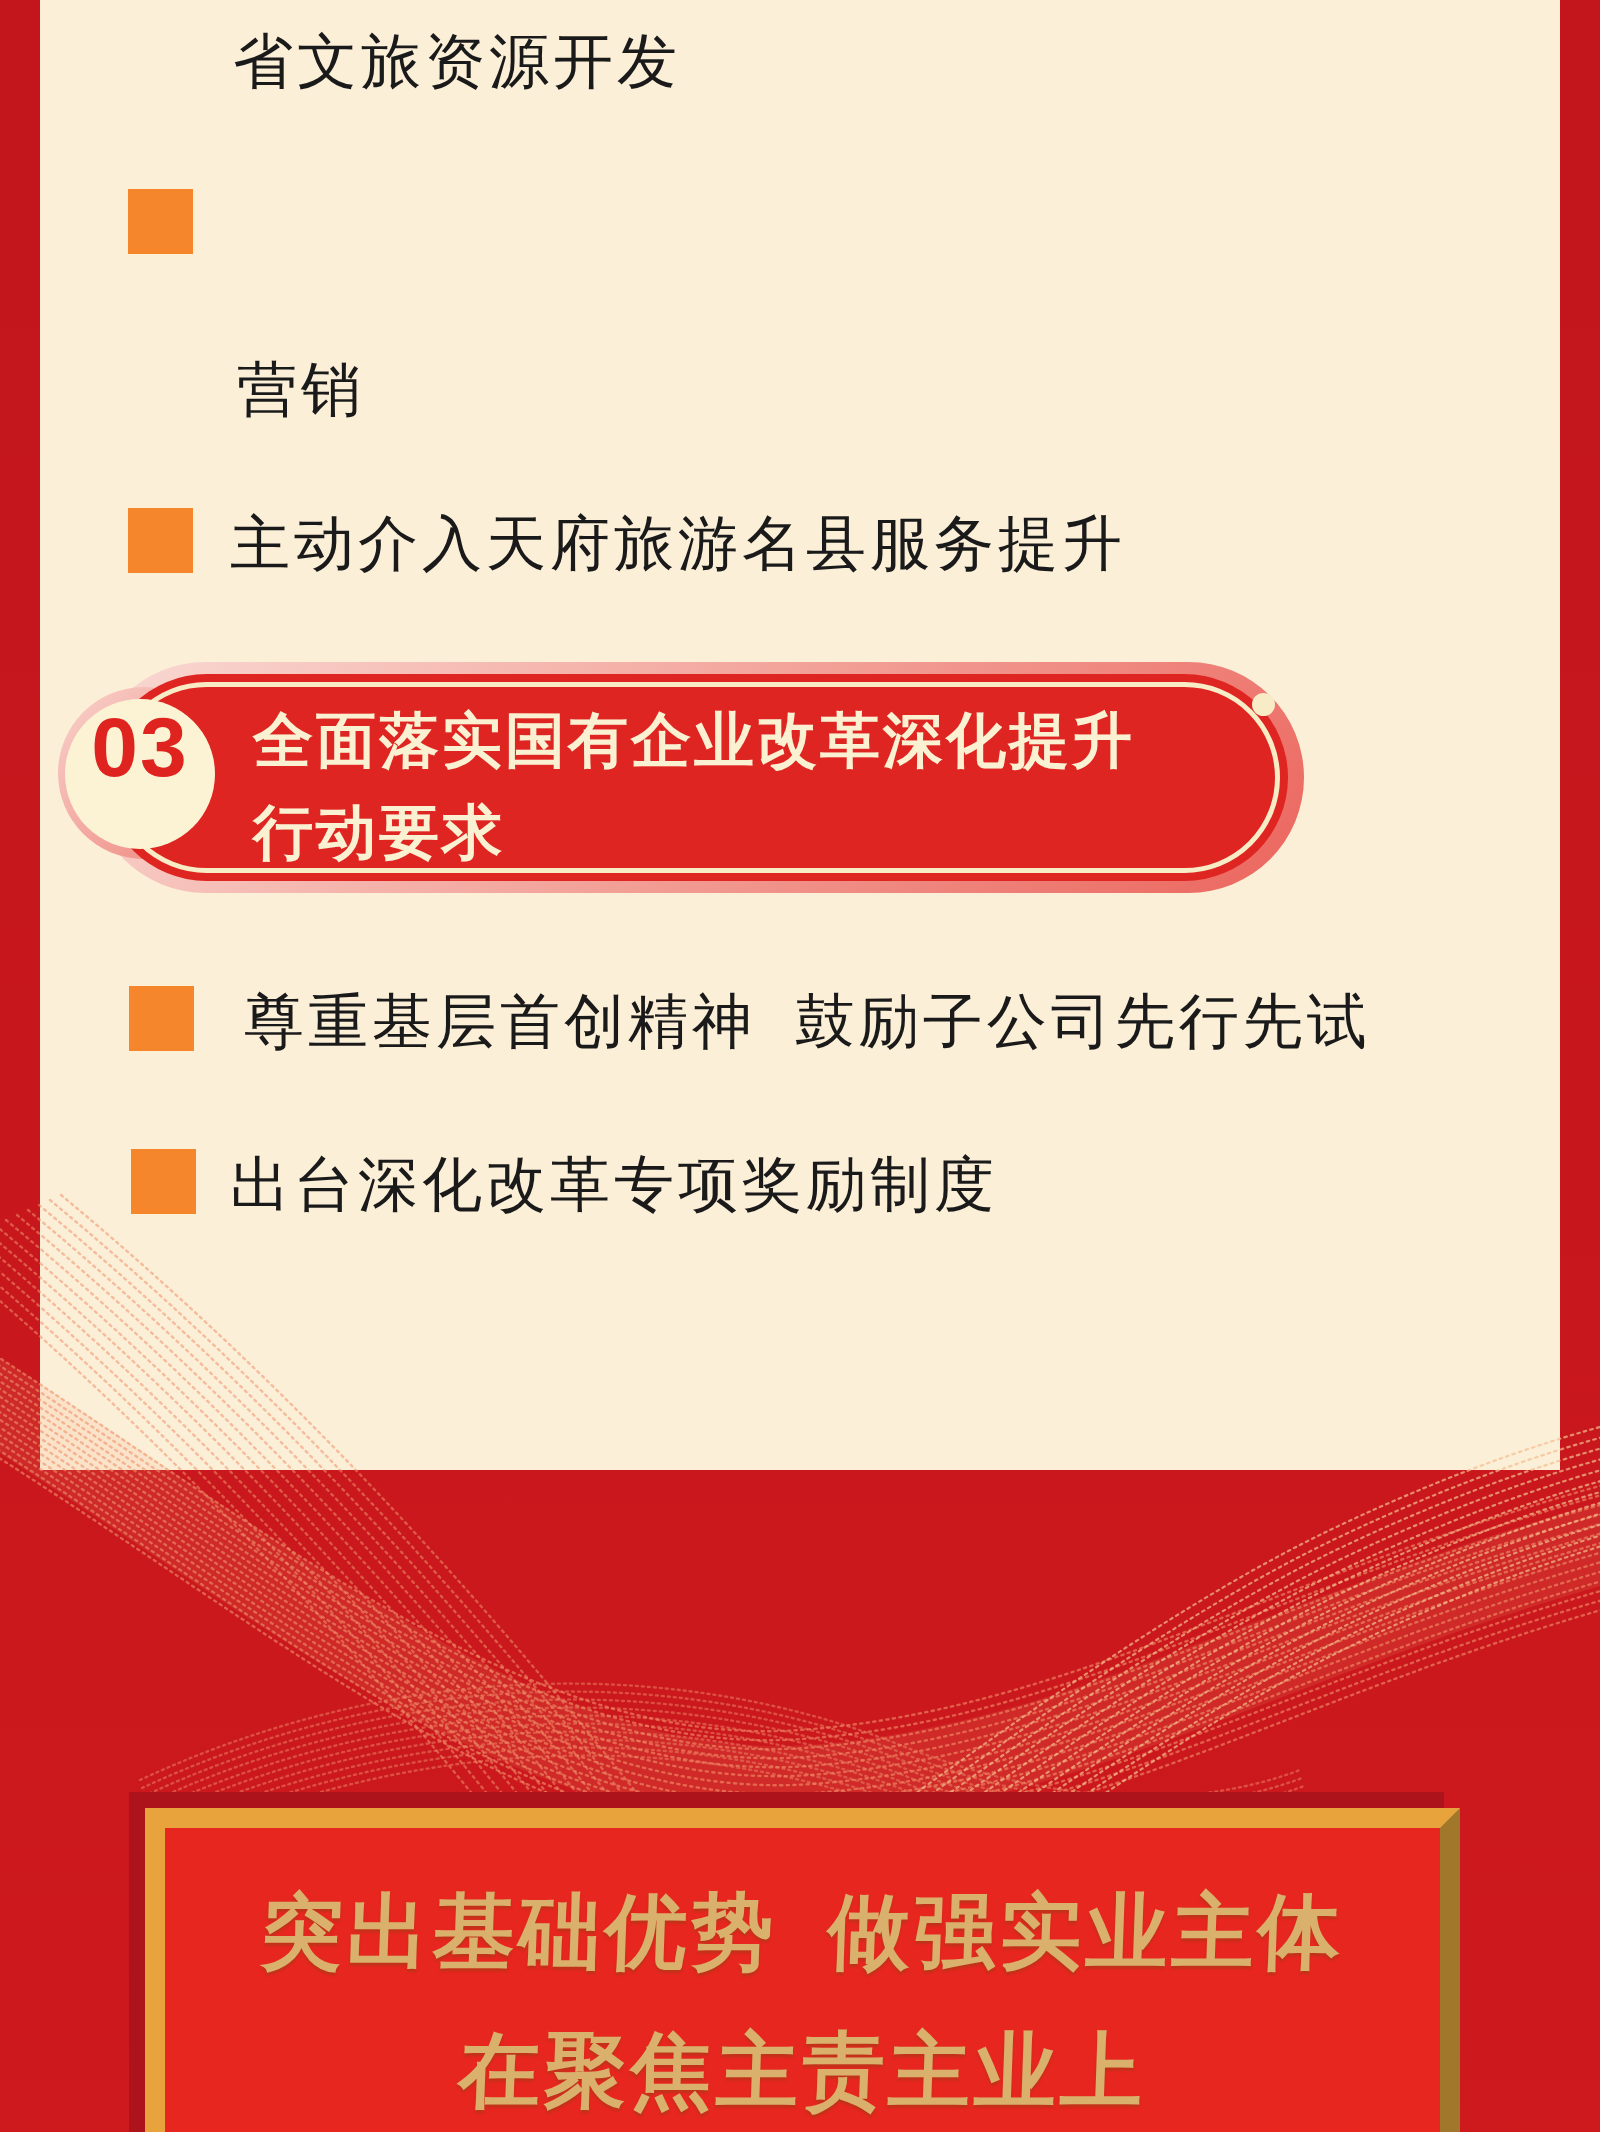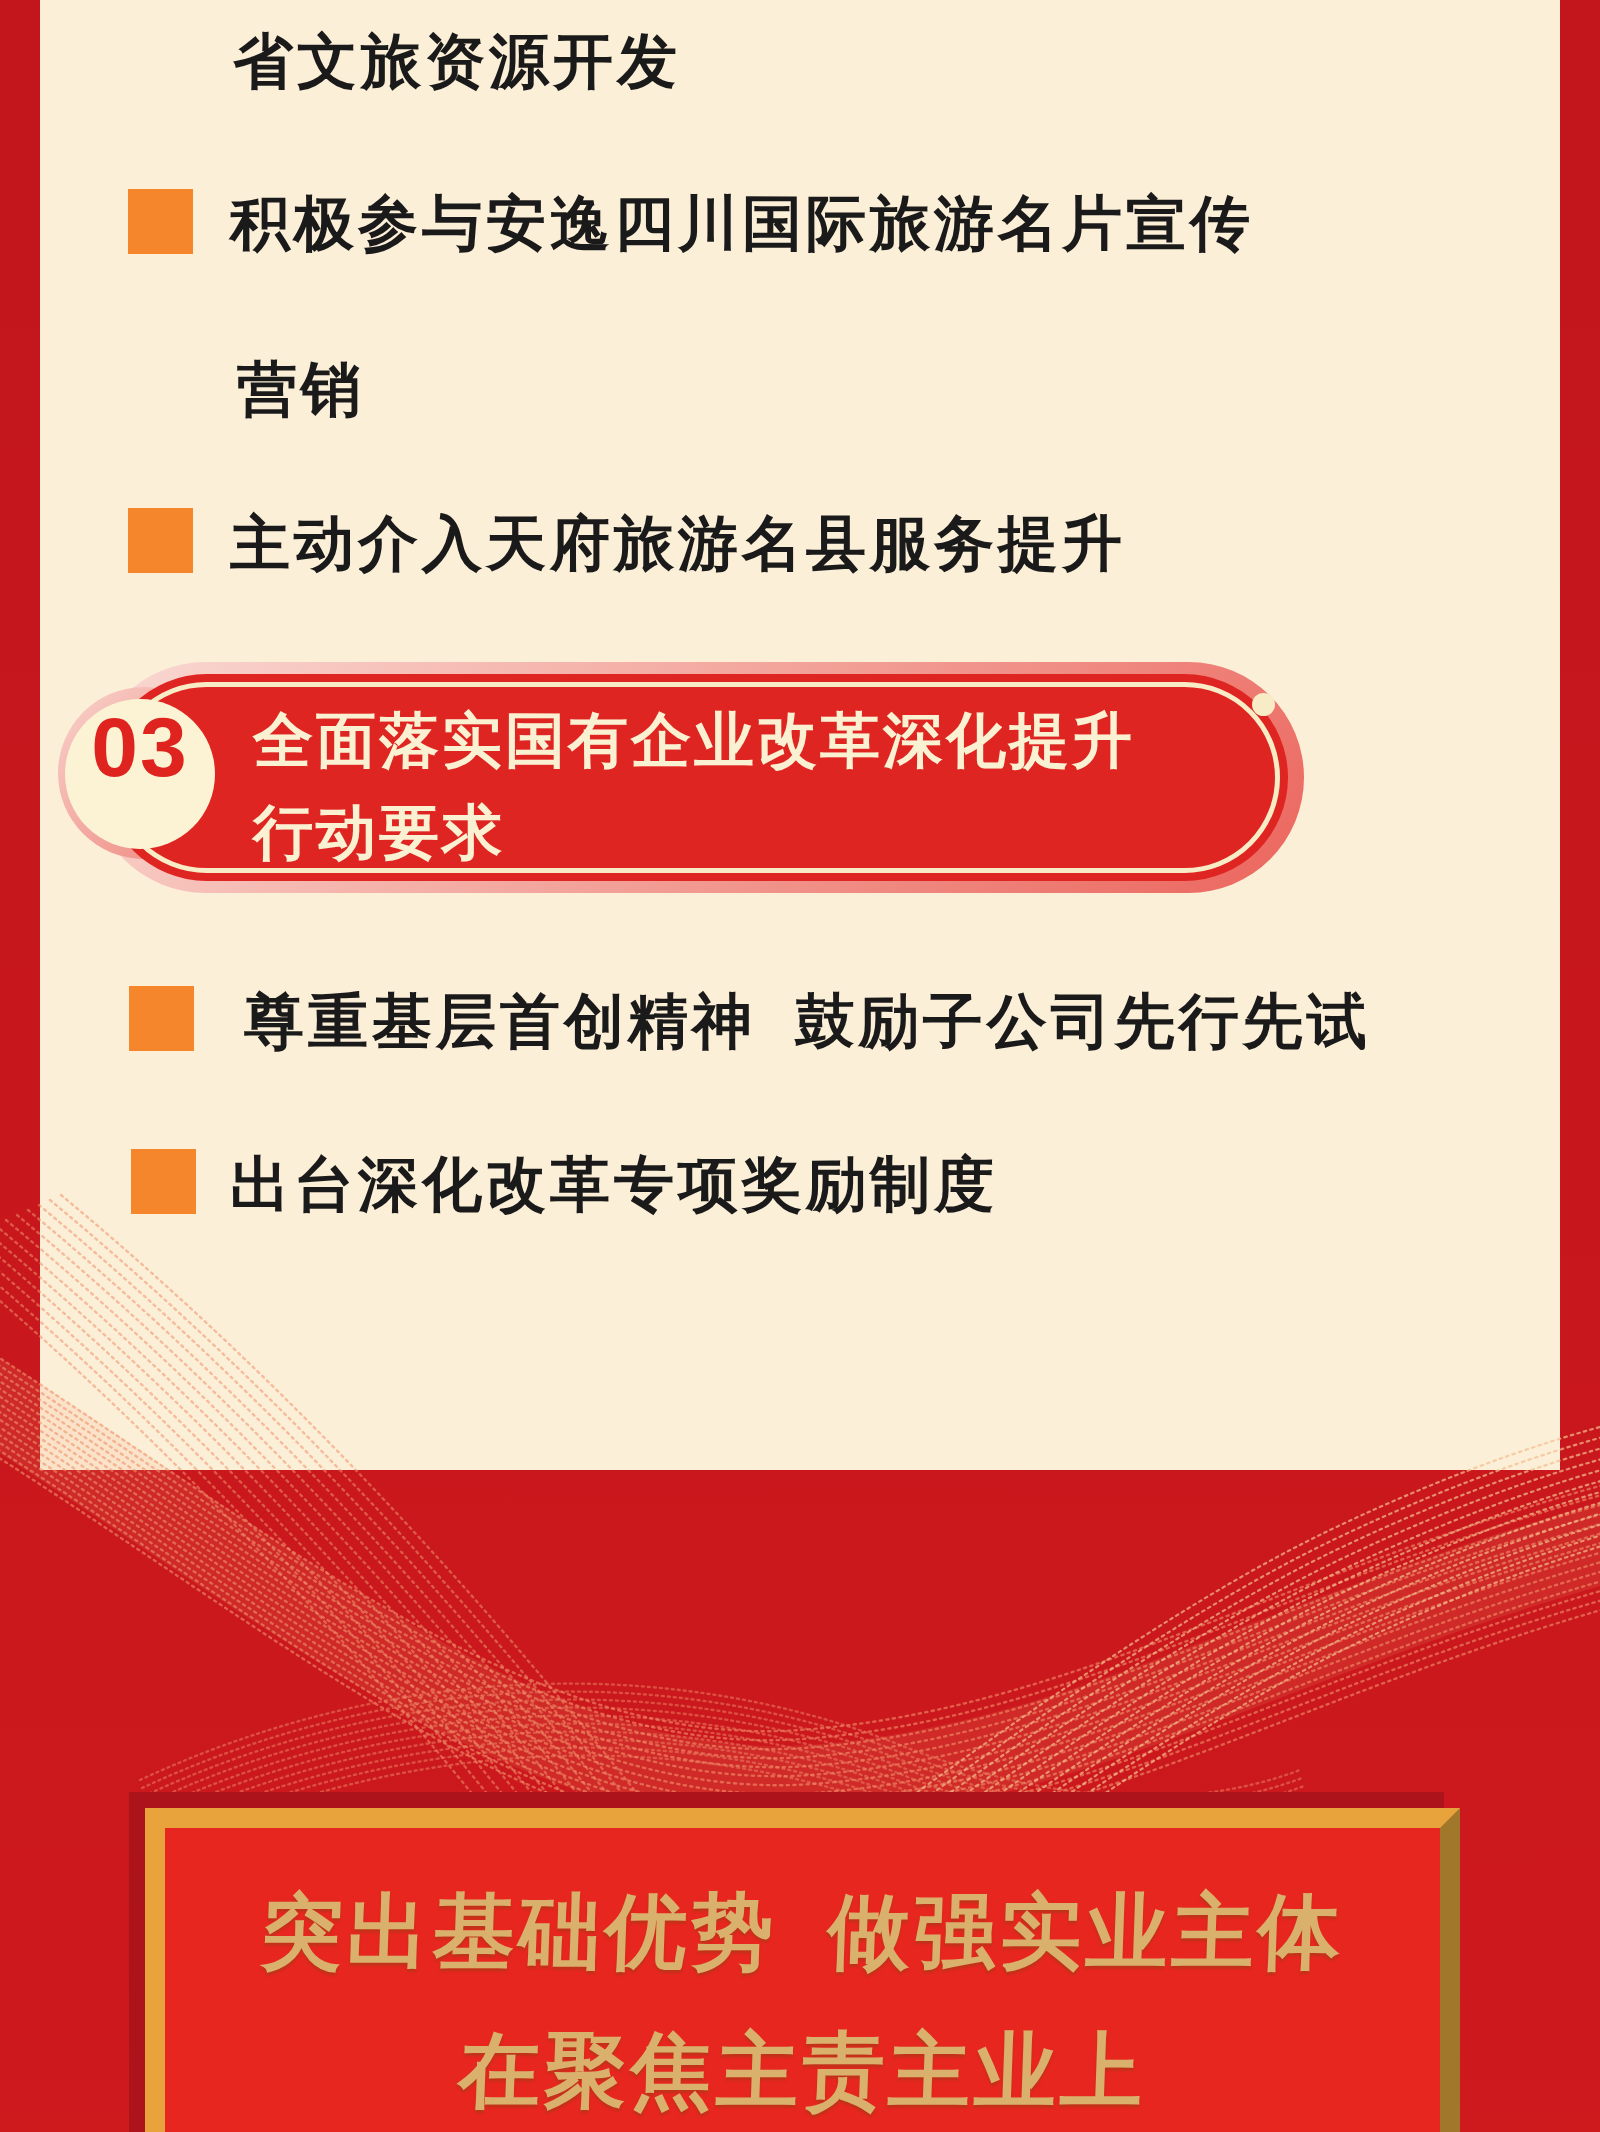--- a/index.html
+++ b/index.html
@@ -11,21 +11,21 @@
   
   .card{position:absolute;left:40px;top:0;width:1520px;height:1470px;
         background:#FCEFD8;z-index:1;}
 
   
   .sq{position:absolute;width:65px;height:65px;background:#F6862B;z-index:2;}
   .sq1{left:128px;top:189px;}
   .sq2{left:128px;top:508px;}
   .sq3{left:129px;top:986px;}
   .sq4{left:131px;top:1149px;}
-  .t{position:absolute;z-index:2;font-size:60px;line-height:64px;font-weight:700;
+  .t{position:absolute;z-index:2;font-size:60px;line-height:64px;font-weight:400;
      color:#1A1A1A;letter-spacing:4px;word-spacing:18px;white-space:nowrap;}
   .t0{left:233px;top:30px;}
   .t1{left:230px;top:192px;}
   .t2{left:237px;top:358px;}
   .t3{left:230px;top:512px;text-align:right;}
   .t4{left:244px;top:990px;}
   .t5{left:230px;top:1153px;text-align:right;}
 
   
   .banner{position:absolute;left:90px;top:662px;width:1214px;height:231px;z-index:2;
@@ -70,21 +70,20 @@
 </head>
 <body>
 
 <div class="page">
 
   <div class="card"></div>
 
   <div class="t t0">省文旅资源开发</div>
 
   <span class="sq sq1"></span>
-  <div class="t t1">积极参与安逸四川国际旅游名片宣传</div>
 
   <div class="t t2">营销</div>
 
   <span class="sq sq2"></span>
   <div class="t t3">主动介入天府旅游名县服务提升</div>
 
   <div class="banner">
     <div class="banner-bulge"></div>
     <div class="banner-body">
       <div class="banner-ring"></div>

